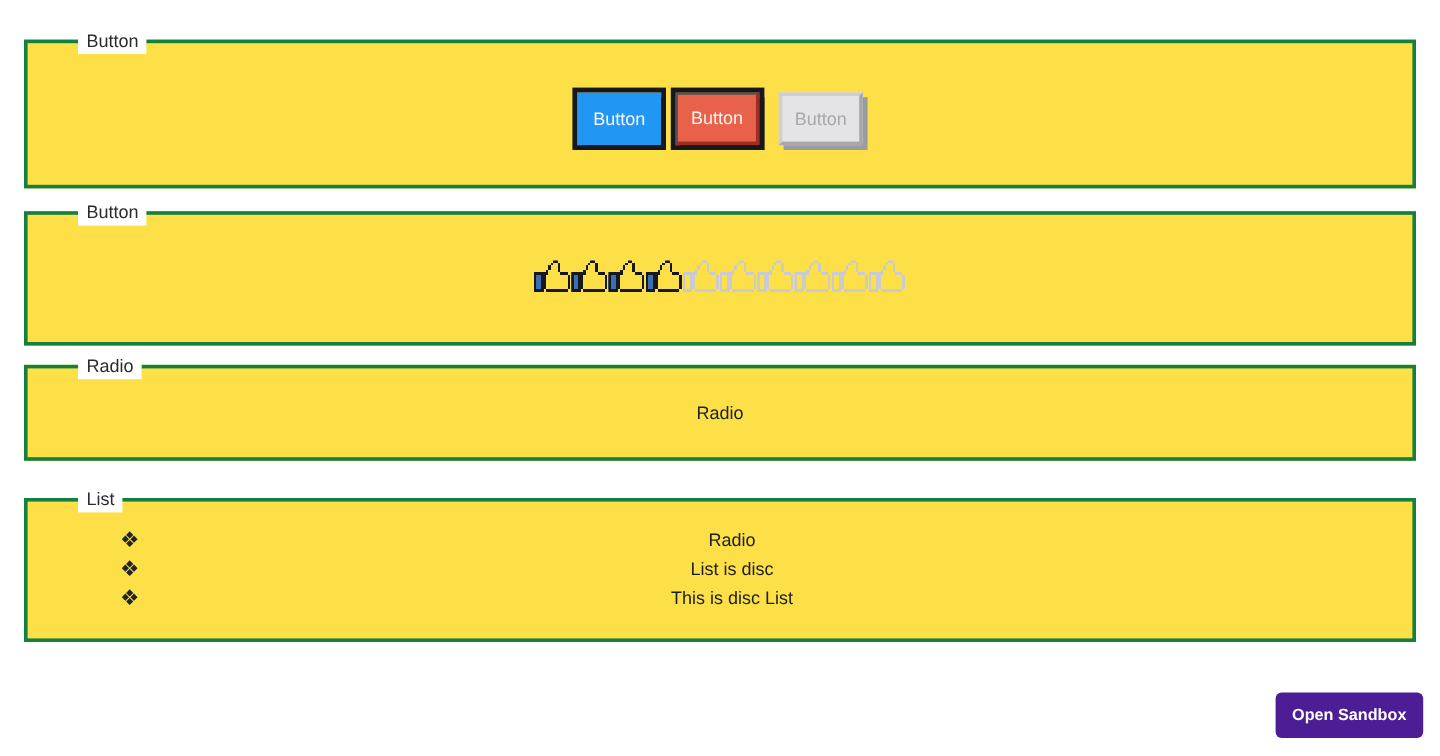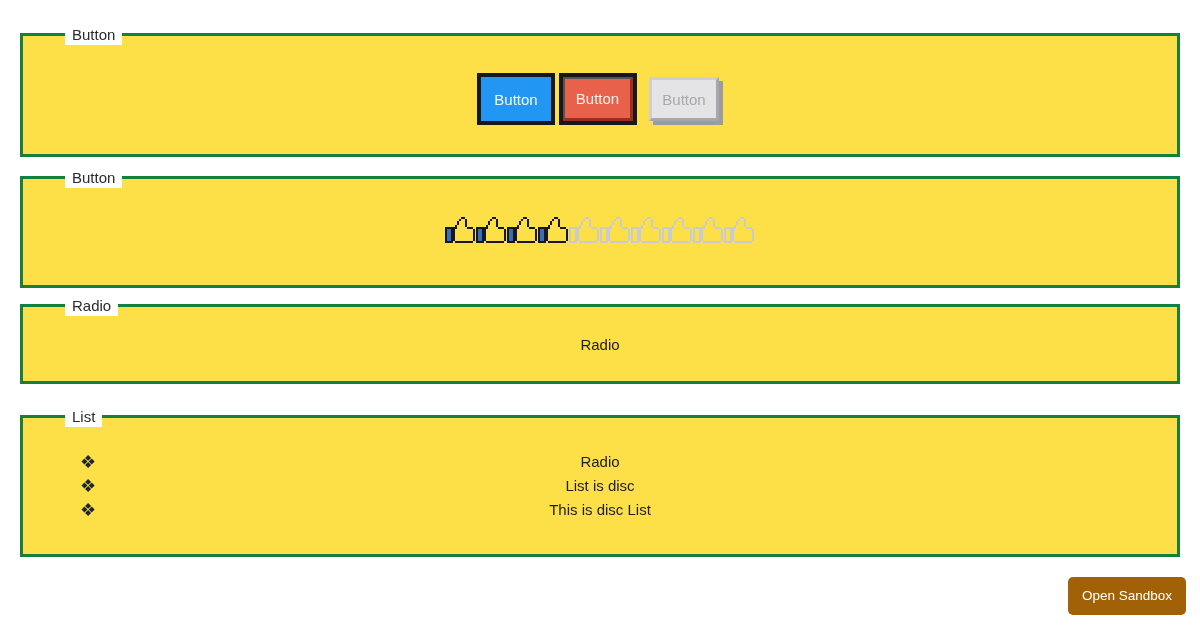--- a/index.html
+++ b/index.html
@@ -52,21 +52,21 @@
     box-sizing: border-box;
     display: flex;
     flex-direction: column;
     justify-content: center;
     align-items: center;
   }
 
   #section-buttons { top: 33px;  height: 124px; }
   #section-likes   { top: 176px; height: 112px; }
   #section-radio   { top: 304px; height: 80px;  }
-  #section-list    { top: 415px; height: 142px; }
+  #section-list    { top: 415px; height: 120px; padding-left: 20px; }
 
   
   .button-row {
     display: flex;
     align-items: flex-start;
     justify-content: center;
     gap: 0px;
   }
 
   .btn {
@@ -175,30 +175,31 @@
     color: #22252b;
     font-family: "DejaVu Sans", sans-serif;
     text-align: left;
   }
 
   
   #open-sandbox {
     position: absolute;
     right: 14px;
     bottom: 15px;
-    background: #a16207;
+    background: #4c1d95;
     color: #ffffff;
     font-size: 13.5px;
     line-height: 1;
     font-family: "Liberation Sans", sans-serif;
     border: none;
     border-radius: 5px;
     padding: 12px 14px 13px 14px;
     cursor: pointer;
     white-space: nowrap;
+    font-weight: bold;
   }
 </style>
 </head>
 <body>
 
 <div class="page">
 
   <div class="section" id="section-buttons">
     <span class="section-legend">Button</span>
     <div class="section-body">

